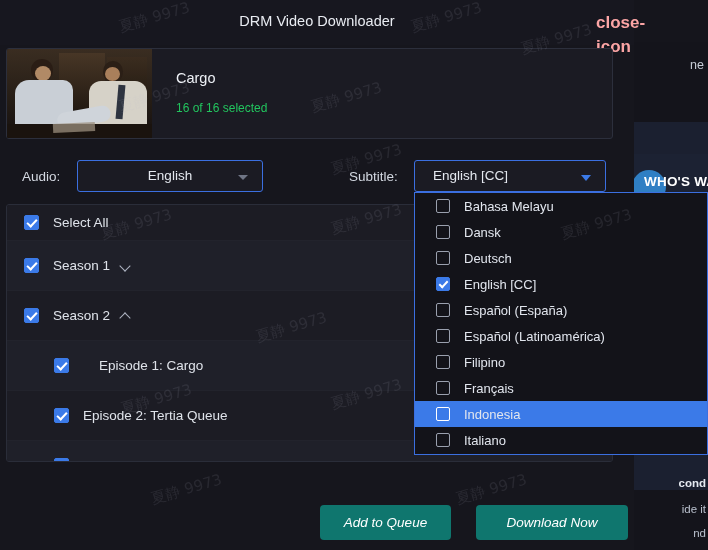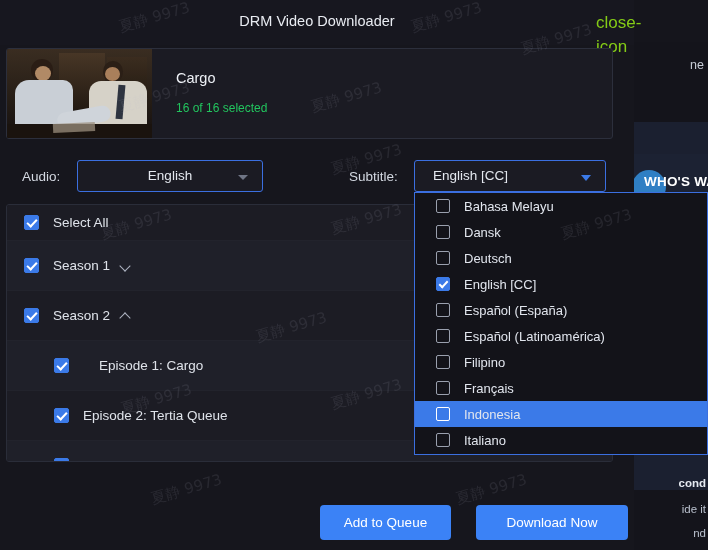--- a/index.html
+++ b/index.html
@@ -73,21 +73,21 @@
   .modal-titlebar {
     position: relative; height: 45px; background: #17171f;
   }
   .modal-title {
     position: absolute; left: 0; right: 0; top: 13px;
     text-align: center; font-size: 14.5px; color: #e9ecf2;
   }
   .modal-close {
     position: absolute; right: 14px; top: 11px;
     width: 24px; height: 24px; line-height: 24px; text-align: center;
-    font-size: 17px; font-weight: normal; color: #84cc16; cursor: pointer;
+    font-size: 17px; font-weight: bold; color: #fca5a5; cursor: pointer;
   }
 
   
   .header-card {
     position: absolute; left: 6px; top: 48px;
     width: 607px; height: 91px;
     background: #1b1b23;
     border: 1px solid #2c2f3c; border-radius: 3px;
     display: flex; overflow: hidden;
   }
@@ -237,23 +237,23 @@
   }
   .col-divider {
     position: absolute; right: 52px; top: 8px;
     width: 1px; height: 19px; background: #3a3d49;
   }
 
   
   .btn {
     position: absolute; top: 505px; height: 35px;
     border-radius: 4px; border: none;
-    background: #3b82f6; color: #ffffff;
+    background: #0f766e; color: #ffffff;
     font-family: "Liberation Sans", sans-serif;
-    font-size: 13.5px; cursor: pointer;
+    font-size: 13.5px; cursor: pointer; font-style: italic;
   }
   .btn.queue { left: 320px; width: 131px; }
   .btn.download { left: 476px; width: 152px; }
 
   
   #sub-dropdown {
     position: absolute; left: 414px; top: 192px;
     width: 294px; height: 263px;
     background: #131319;
     border: 1px solid #3b6fe0;

